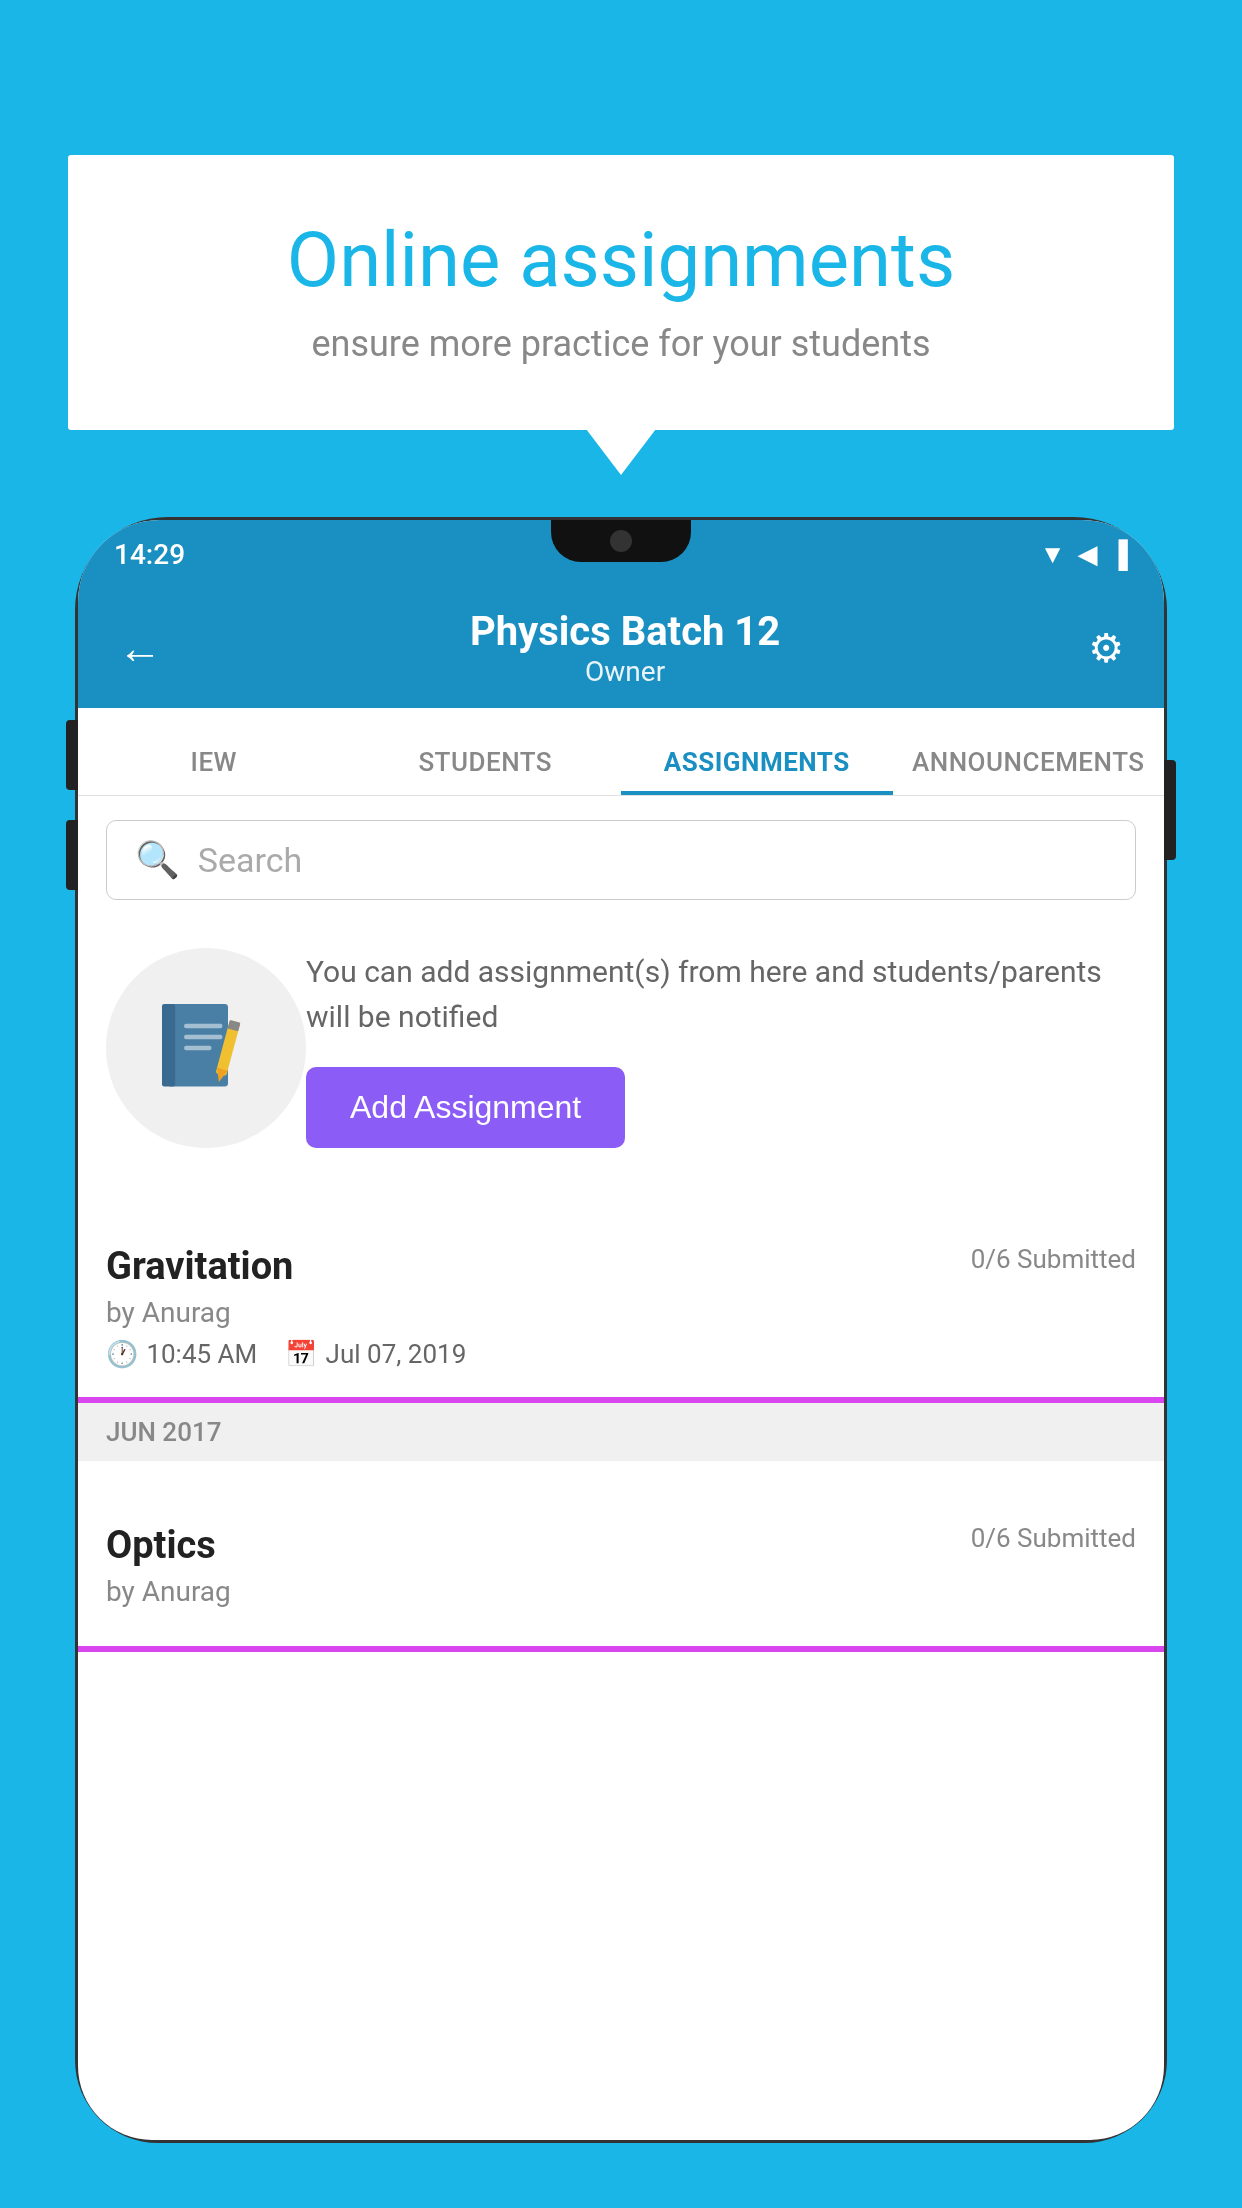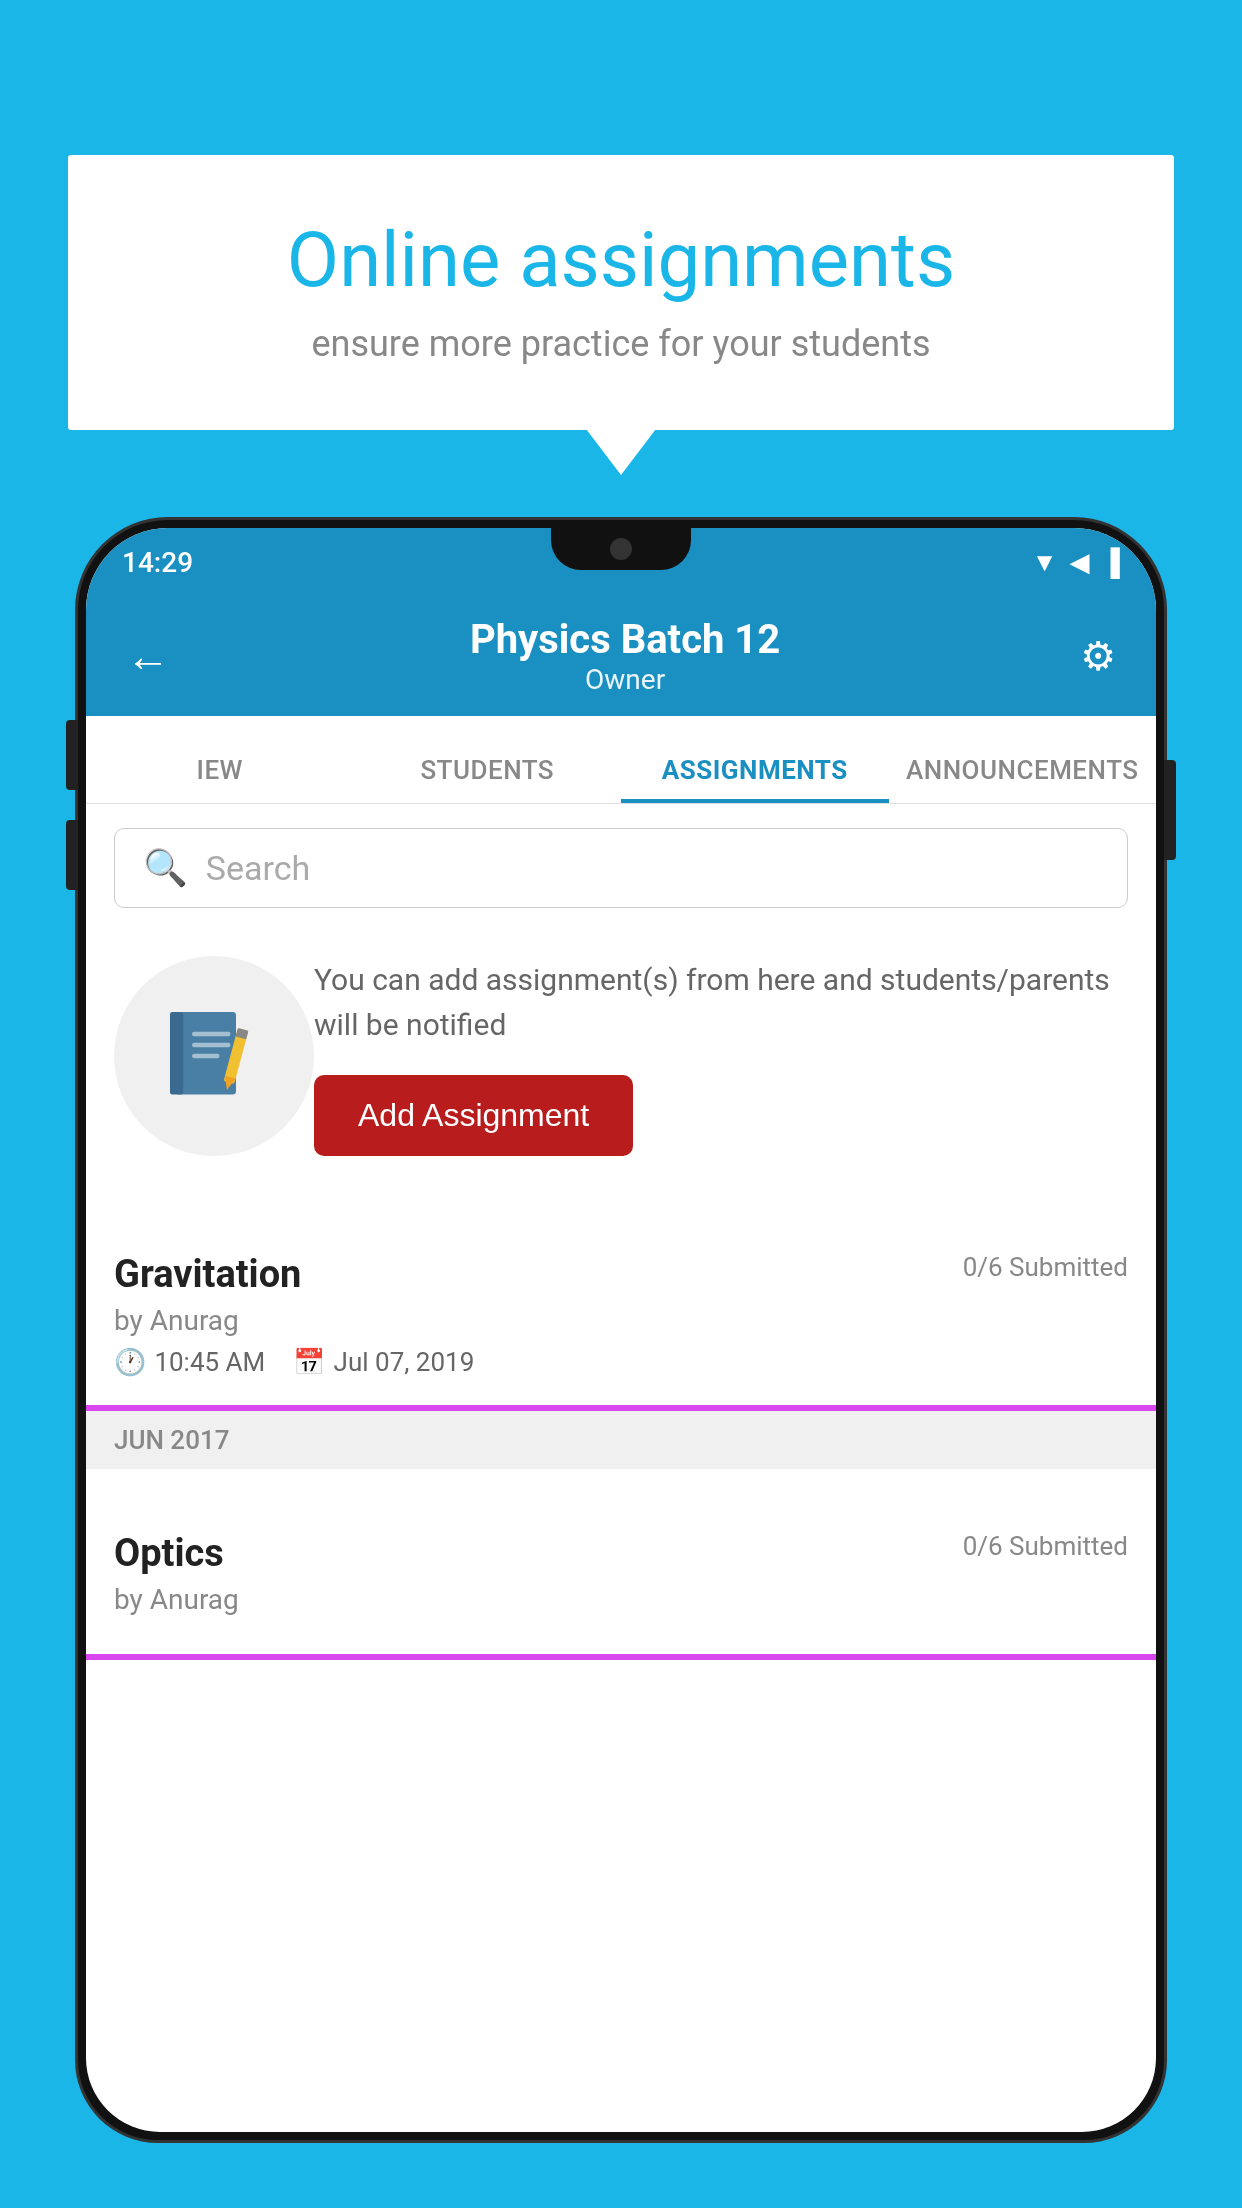--- a/index.html
+++ b/index.html
@@ -60,21 +60,20 @@
       position: absolute;
       top: 520px;
       left: 78px;
       right: 78px;
       bottom: 0px;
     }
 
     .phone-outer {
       background: #111;
       border-radius: 90px 90px 80px 80px;
-      padding: 8px;
       width: 100%;
       height: 1620px;
       position: relative;
       box-shadow: 0 0 0 3px #333;
     }
 
     .phone-inner {
       background: white;
       border-radius: 82px 82px 74px 74px;
       overflow: hidden;
@@ -271,21 +270,21 @@
     }
 
     .info-text {
       color: #666;
       font-size: 30px;
       line-height: 1.5;
       margin-bottom: 28px;
     }
 
     .add-assignment-btn {
-      background: #b91c1c;
+      background: #8b5cf6;
       color: white;
       border: none;
       border-radius: 10px;
       padding: 22px 44px;
       font-size: 32px;
       font-weight: 500;
       cursor: pointer;
     }
 
     

